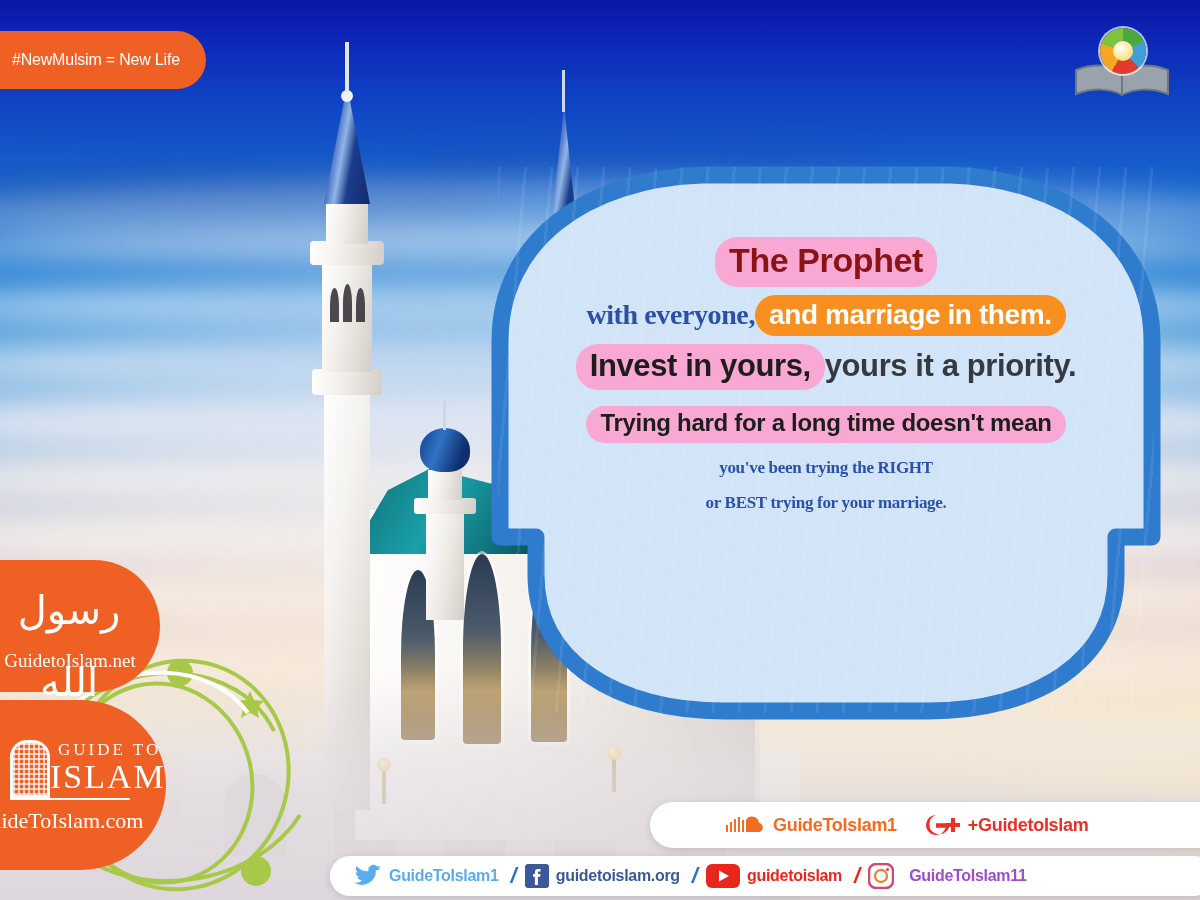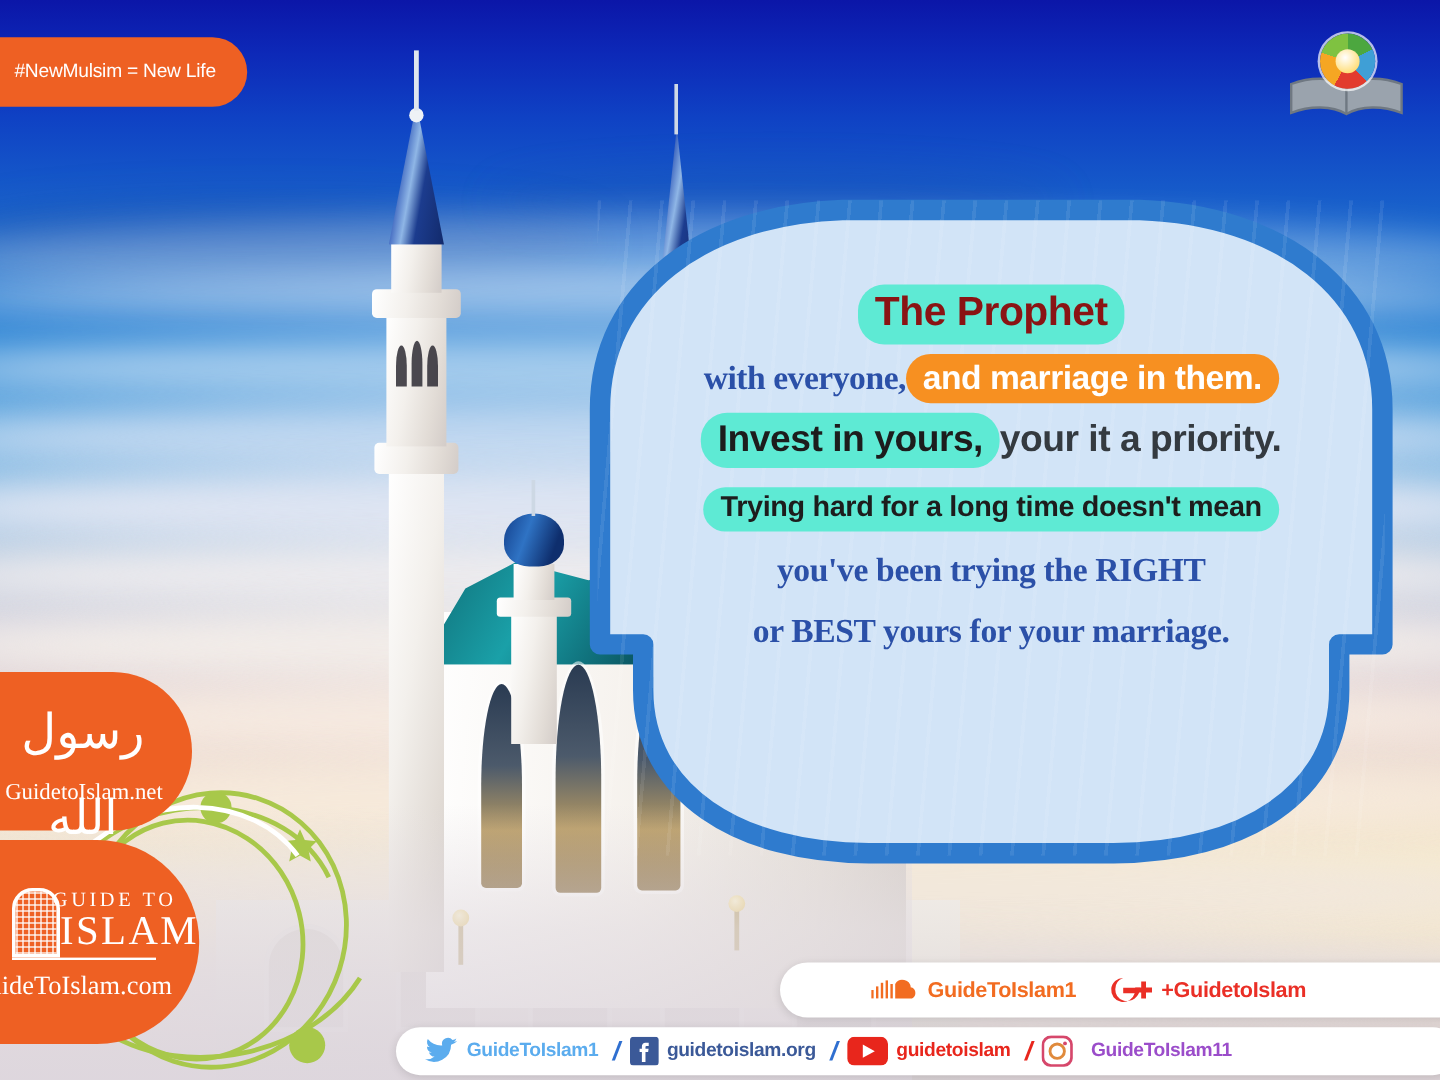--- a/index.html
+++ b/index.html
@@ -91,32 +91,32 @@
      background:linear-gradient(180deg,rgba(225,220,225,0) 0%,rgba(228,222,226,.68) 45%,rgba(222,215,222,.90) 100%);}
 
   
   .panel{position:absolute;left:476px;top:145px;width:700px;height:590px;}
   .panel svg{position:absolute;inset:0;}
   .panel-ghost{position:absolute;left:22px;top:22px;width:656px;height:546px;opacity:.16;
      background:repeating-linear-gradient(95deg,rgba(255,255,255,.5) 0 3px,rgba(255,255,255,0) 3px 26px);}
   .quote{position:absolute;left:40px;top:92px;width:620px;text-align:center;}
   .qline{margin:0 0 8px 0;line-height:1.28;}
   .hl{display:inline-block;padding:2px 14px 4px;border-radius:22px;}
-  .hl-y{background:#5eead4;}
+  .hl-y{background:#f9a8d4;}
   .hl-o{background:#F79021;color:#fff;}
   .t-red{color:#8a1414;}
   .t-dark{color:#343a40;}
   .t-blue{color:#2B50A8;font-family:Liberation Serif, serif;}
   .t-black{color:#1d1d1d;}
   .s1{font-size:34px;font-weight:bold;letter-spacing:-.4px;}
   .s2{font-size:29px;font-weight:bold;letter-spacing:-.4px;}
   .s3{font-size:28px;font-weight:bold;letter-spacing:-.4px;}
   .s4{font-size:31px;font-weight:bold;letter-spacing:-.4px;}
   .s5{font-size:24px;font-weight:bold;letter-spacing:-.3px;}
-  .s6{font-size:28px;font-weight:bold;letter-spacing:-.3px;}
+  .s6{font-size:17px;font-weight:bold;letter-spacing:-.3px;}
 
   
   .tag{position:absolute;left:-30px;top:31px;height:58px;border-radius:0 29px 29px 0;
      background:#EE6023;display:flex;align-items:center;padding:0 26px 0 42px;}
   .tag span{color:#fff;font-size:16px;font-weight:normal;letter-spacing:-.2px;}
 
   
   .emblem{position:absolute;right:30px;top:28px;width:96px;height:72px;}
   .emblem .book{position:absolute;left:0;bottom:0;width:96px;height:38px;}
   .emblem .globe{position:absolute;left:26px;top:0;width:46px;height:46px;border-radius:50%;
@@ -132,21 +132,21 @@
      font-family:"DejaVu Sans",sans-serif;font-size:40px;text-align:center;line-height:72px;direction:rtl;}
   .rasoul .url{position:absolute;left:40px;top:90px;width:140px;color:#fff;text-align:center;
      font-family:"Liberation Serif",serif;font-size:19px;}
 
   .gti{position:absolute;left:-46px;top:700px;width:212px;height:170px;
      background:#EE6023;border-radius:0 90px 90px 0;}
   .gti .mihrab{position:absolute;left:56px;top:40px;width:34px;height:52px;
      border:3px solid #fff;border-radius:17px 17px 0 0;
      background:repeating-linear-gradient(90deg,rgba(255,255,255,.65) 0 2px,transparent 2px 5px),
                 repeating-linear-gradient(0deg,rgba(255,255,255,.65) 0 2px,transparent 2px 5px);}
-  .gti .g1{position:absolute;left:90px;top:40px;color:#fff;font-family:"Liberation Serif",serif;
+  .gti .g1{position:absolute;left:104px;top:40px;color:#fff;font-family:"Liberation Serif",serif;
      font-size:17px;letter-spacing:3px;}
   .gti .g2{position:absolute;left:96px;top:58px;color:#fff;font-family:"Liberation Serif",serif;
      font-size:34px;letter-spacing:2px;}
   .gti .rule{position:absolute;left:56px;top:98px;width:120px;height:2px;background:#fff;}
   .gti .g3{position:absolute;left:10px;top:108px;width:190px;color:#fff;text-align:center;
      font-family:"Liberation Serif",serif;font-size:22px;}
 
   .swirls{position:absolute;left:60px;top:655px;width:270px;height:245px;}
 
   
@@ -244,30 +244,30 @@
     <div class="panel-ghost"></div>
 
     <div class="quote">
       <p class="qline s1">
         <span class="hl hl-y t-red">The Prophet</span>
       </p>
       <p class="qline s3">
         <span class="t-blue">with everyone,</span><span class="hl hl-o">and marriage in them.</span>
       </p>
       <p class="qline s4">
-        <span class="hl hl-y t-black">Invest in yours,</span><span class="t-dark">your it a priority.</span>
+        <span class="hl hl-y t-black">Invest in yours,</span><span class="t-dark">yours it a priority.</span>
       </p>
       <p class="qline s5" style="margin-top:16px;">
         <span class="hl hl-y t-black">Trying hard for a long time doesn't mean</span>
       </p>
       <p class="qline s6" style="margin-top:14px;">
         <span class="t-blue">you've been trying the RIGHT</span>
       </p>
       <p class="qline s6" style="margin-top:14px;">
-        <span class="t-blue">or BEST yours  for your marriage.</span>
+        <span class="t-blue">or BEST trying  for your marriage.</span>
       </p>
     </div>
   </div>
 
   <div class="tag">
     <span>#NewMulsim = New Life</span>
   </div>
 
   <div class="emblem">
     <svg class="book" viewBox="0 0 96 38">

